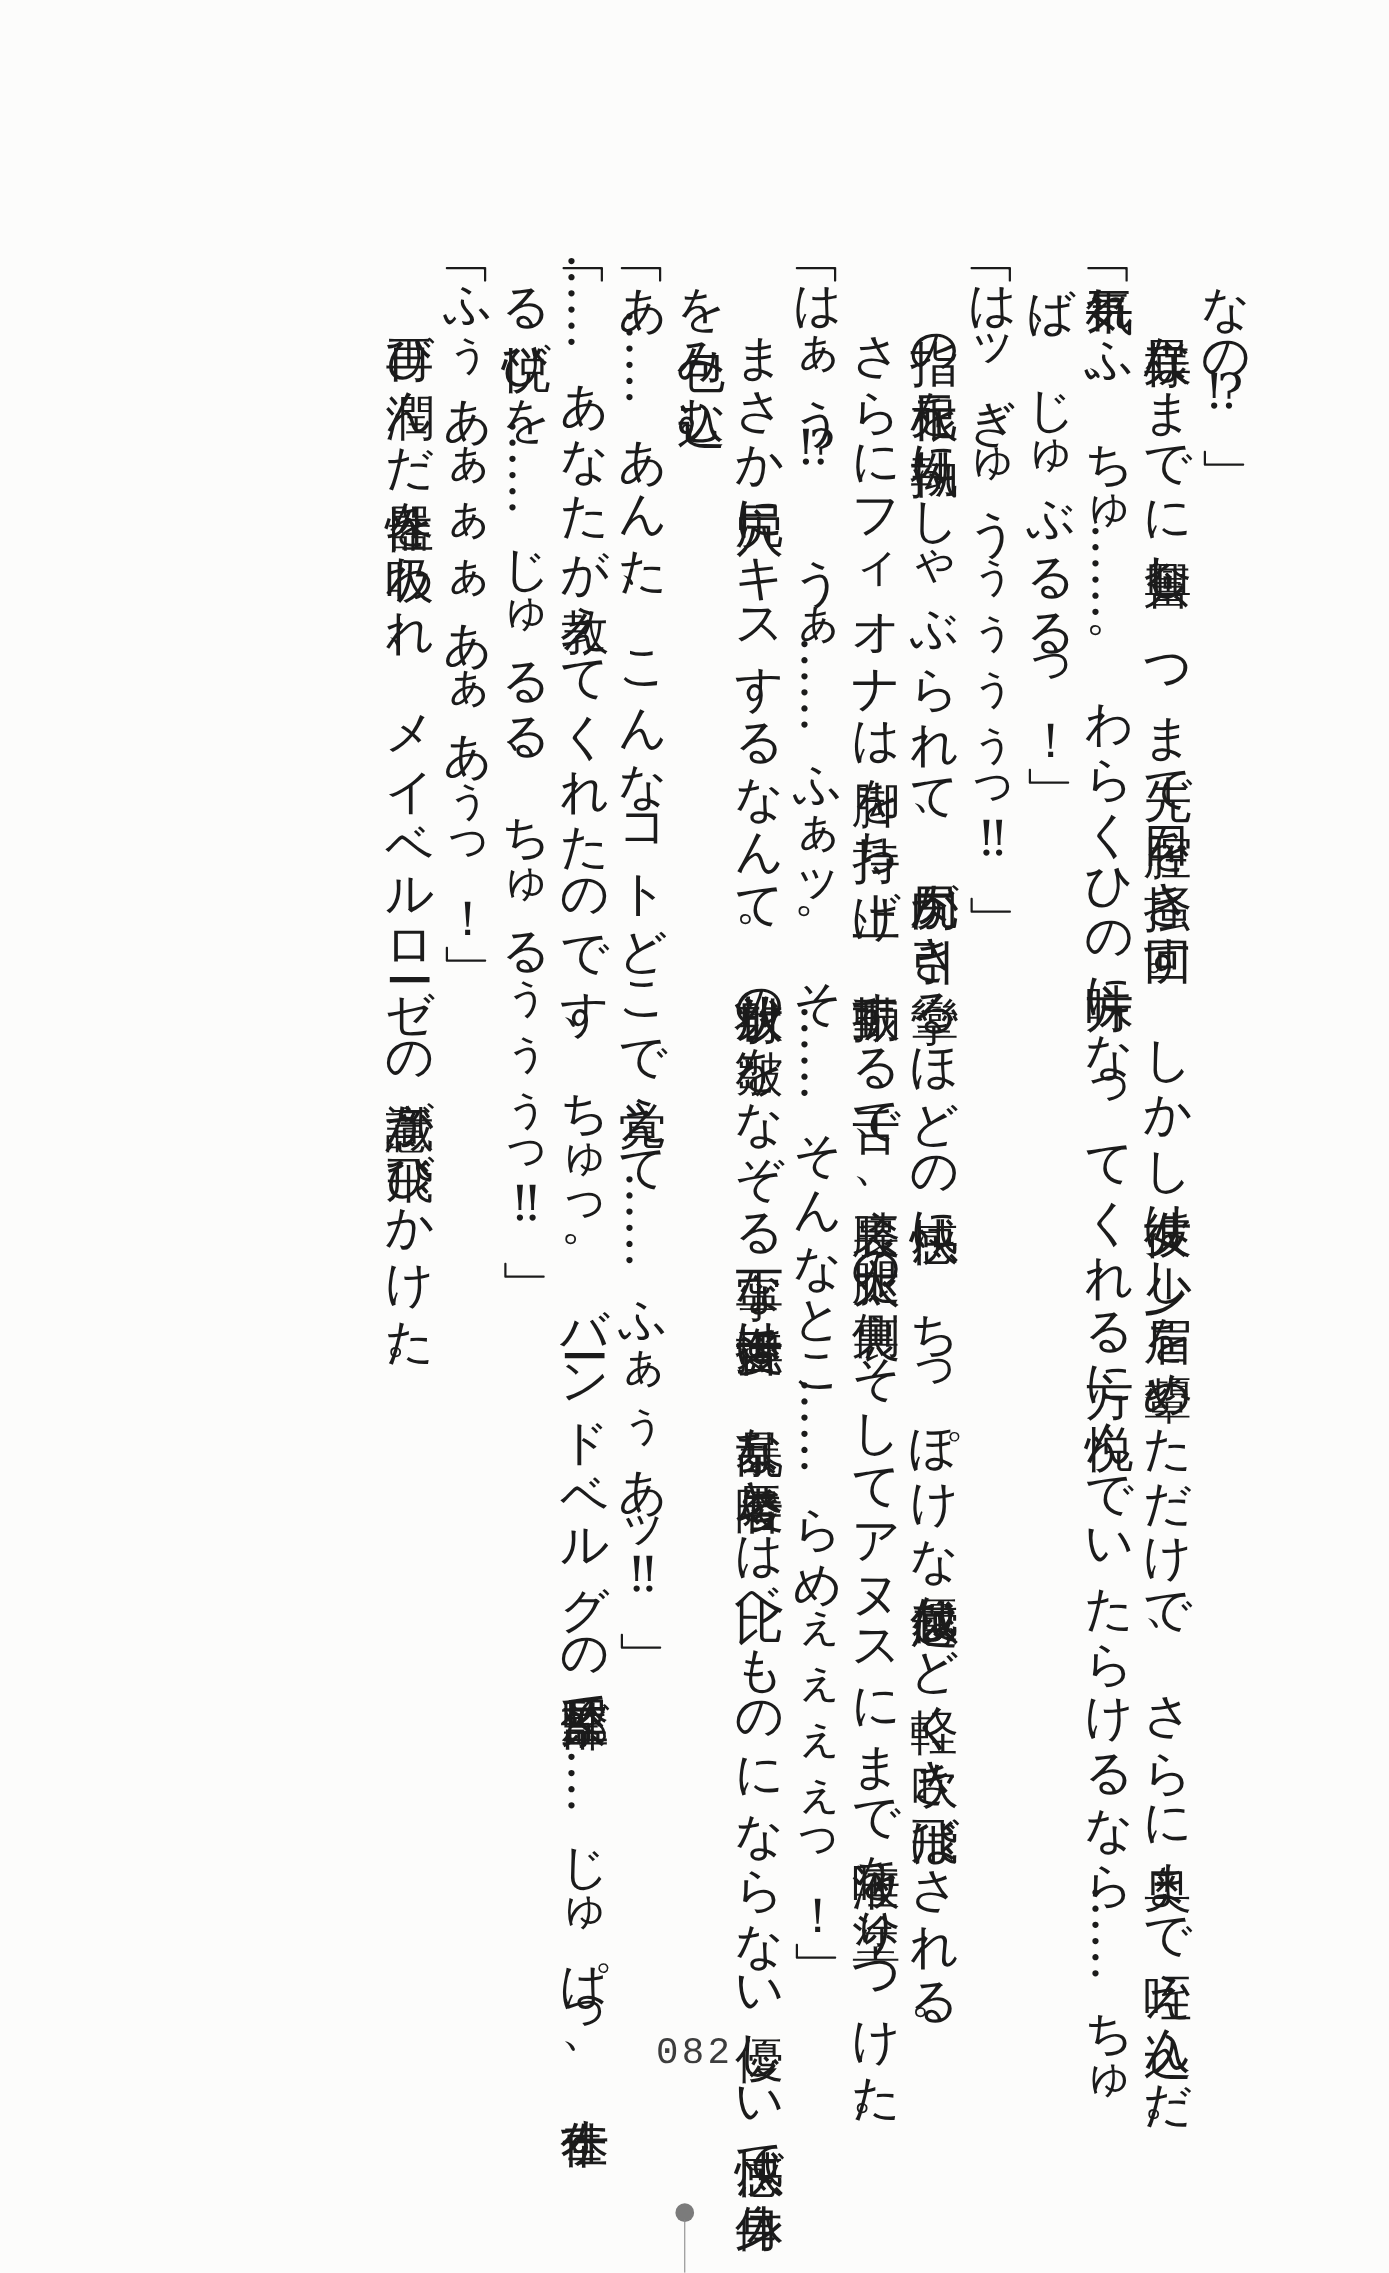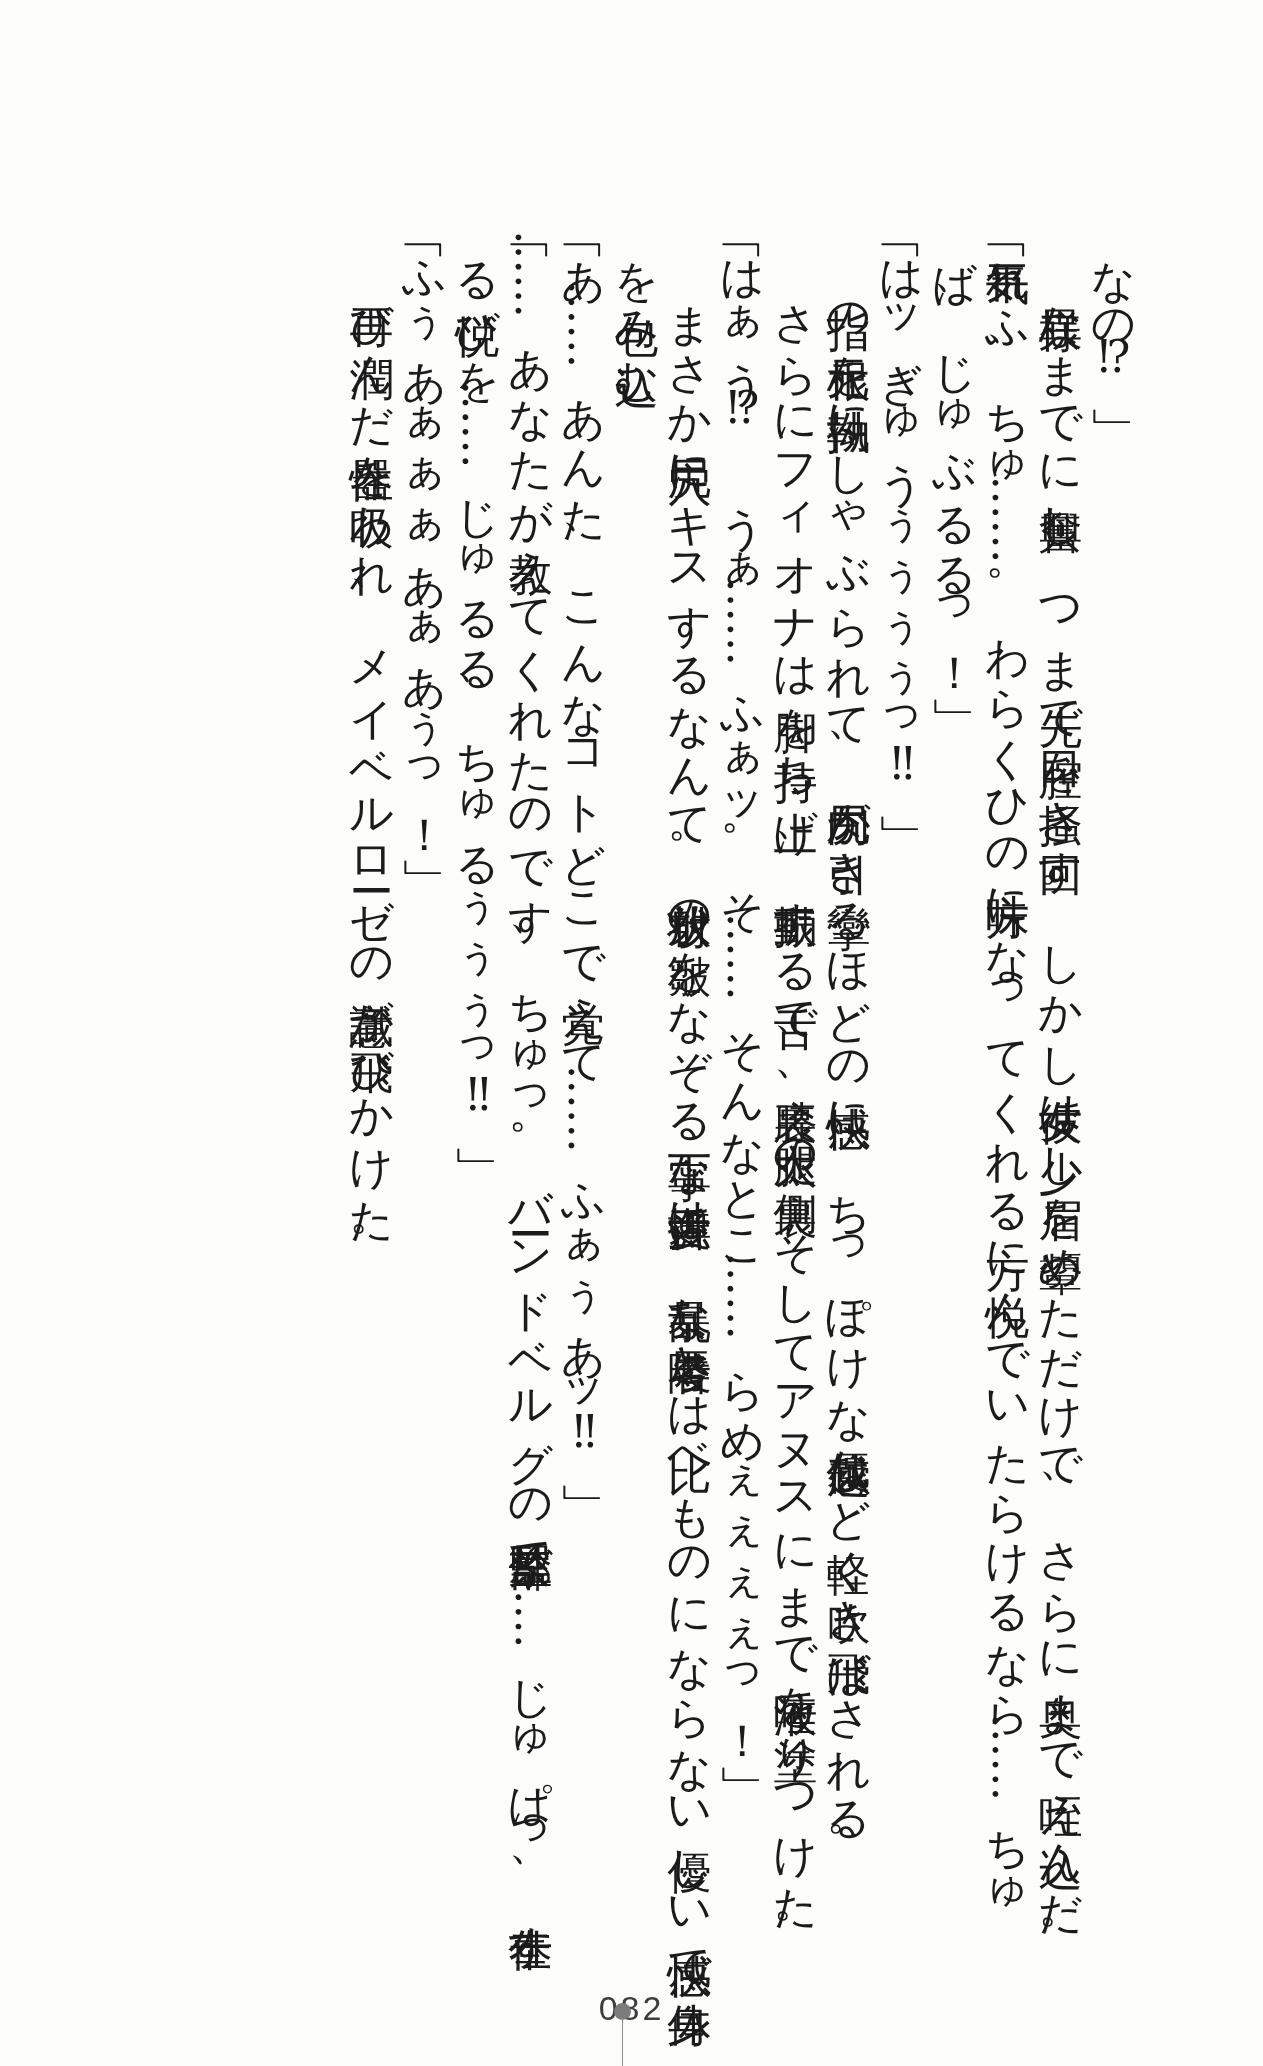--- a/index.html
+++ b/index.html
@@ -37,25 +37,25 @@
     margin: 0;
     padding: 0;
     text-indent: 0;
   }
   .text-block p.indent {
     text-indent: 1em;
   }
   
   .page-number {
     position: absolute;
-    top: 1989px;
+    top: 1848px;
     left: 0;
     width: 100%;
     text-align: center;
-    font-family: Liberation Sans, sans-serif;
+    font-family: Liberation Mono, monospace;
     font-weight: 200;
     font-size: 34px;
     letter-spacing: 3px;
     color: #3d3d3d;
   }
   .footer-dot {
     position: absolute;
     left: 614px;
     top: 2003px;
     width: 17px;

